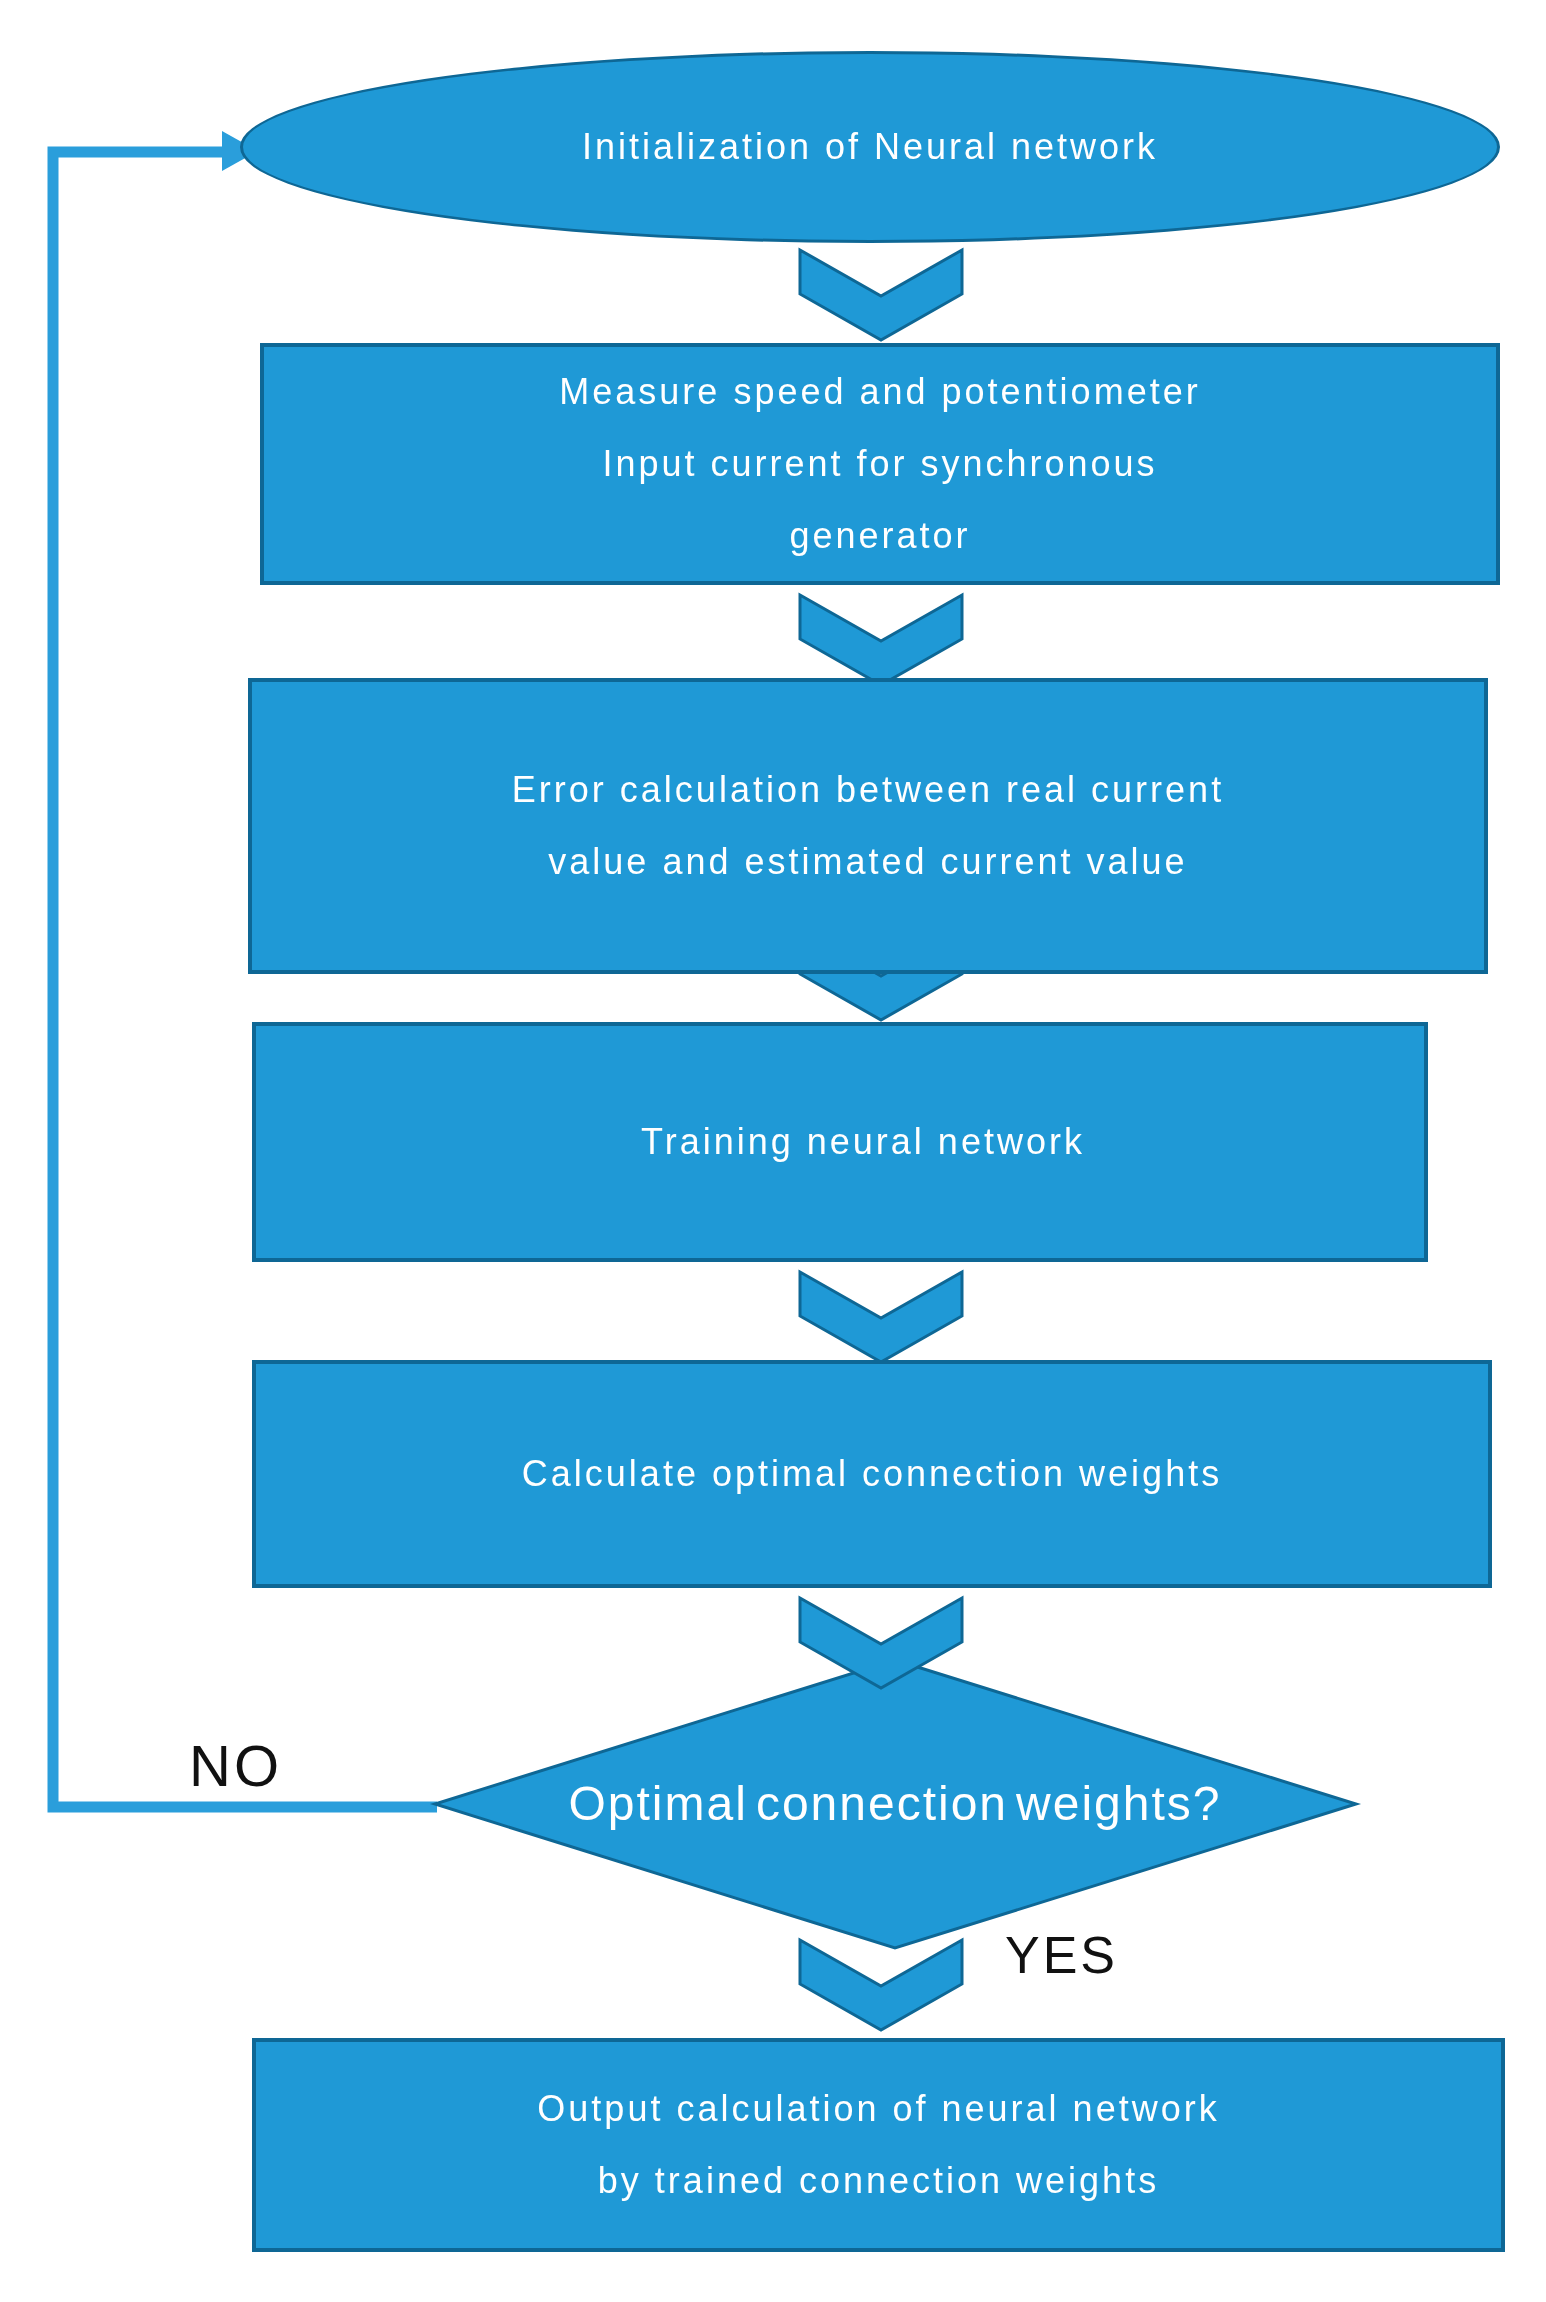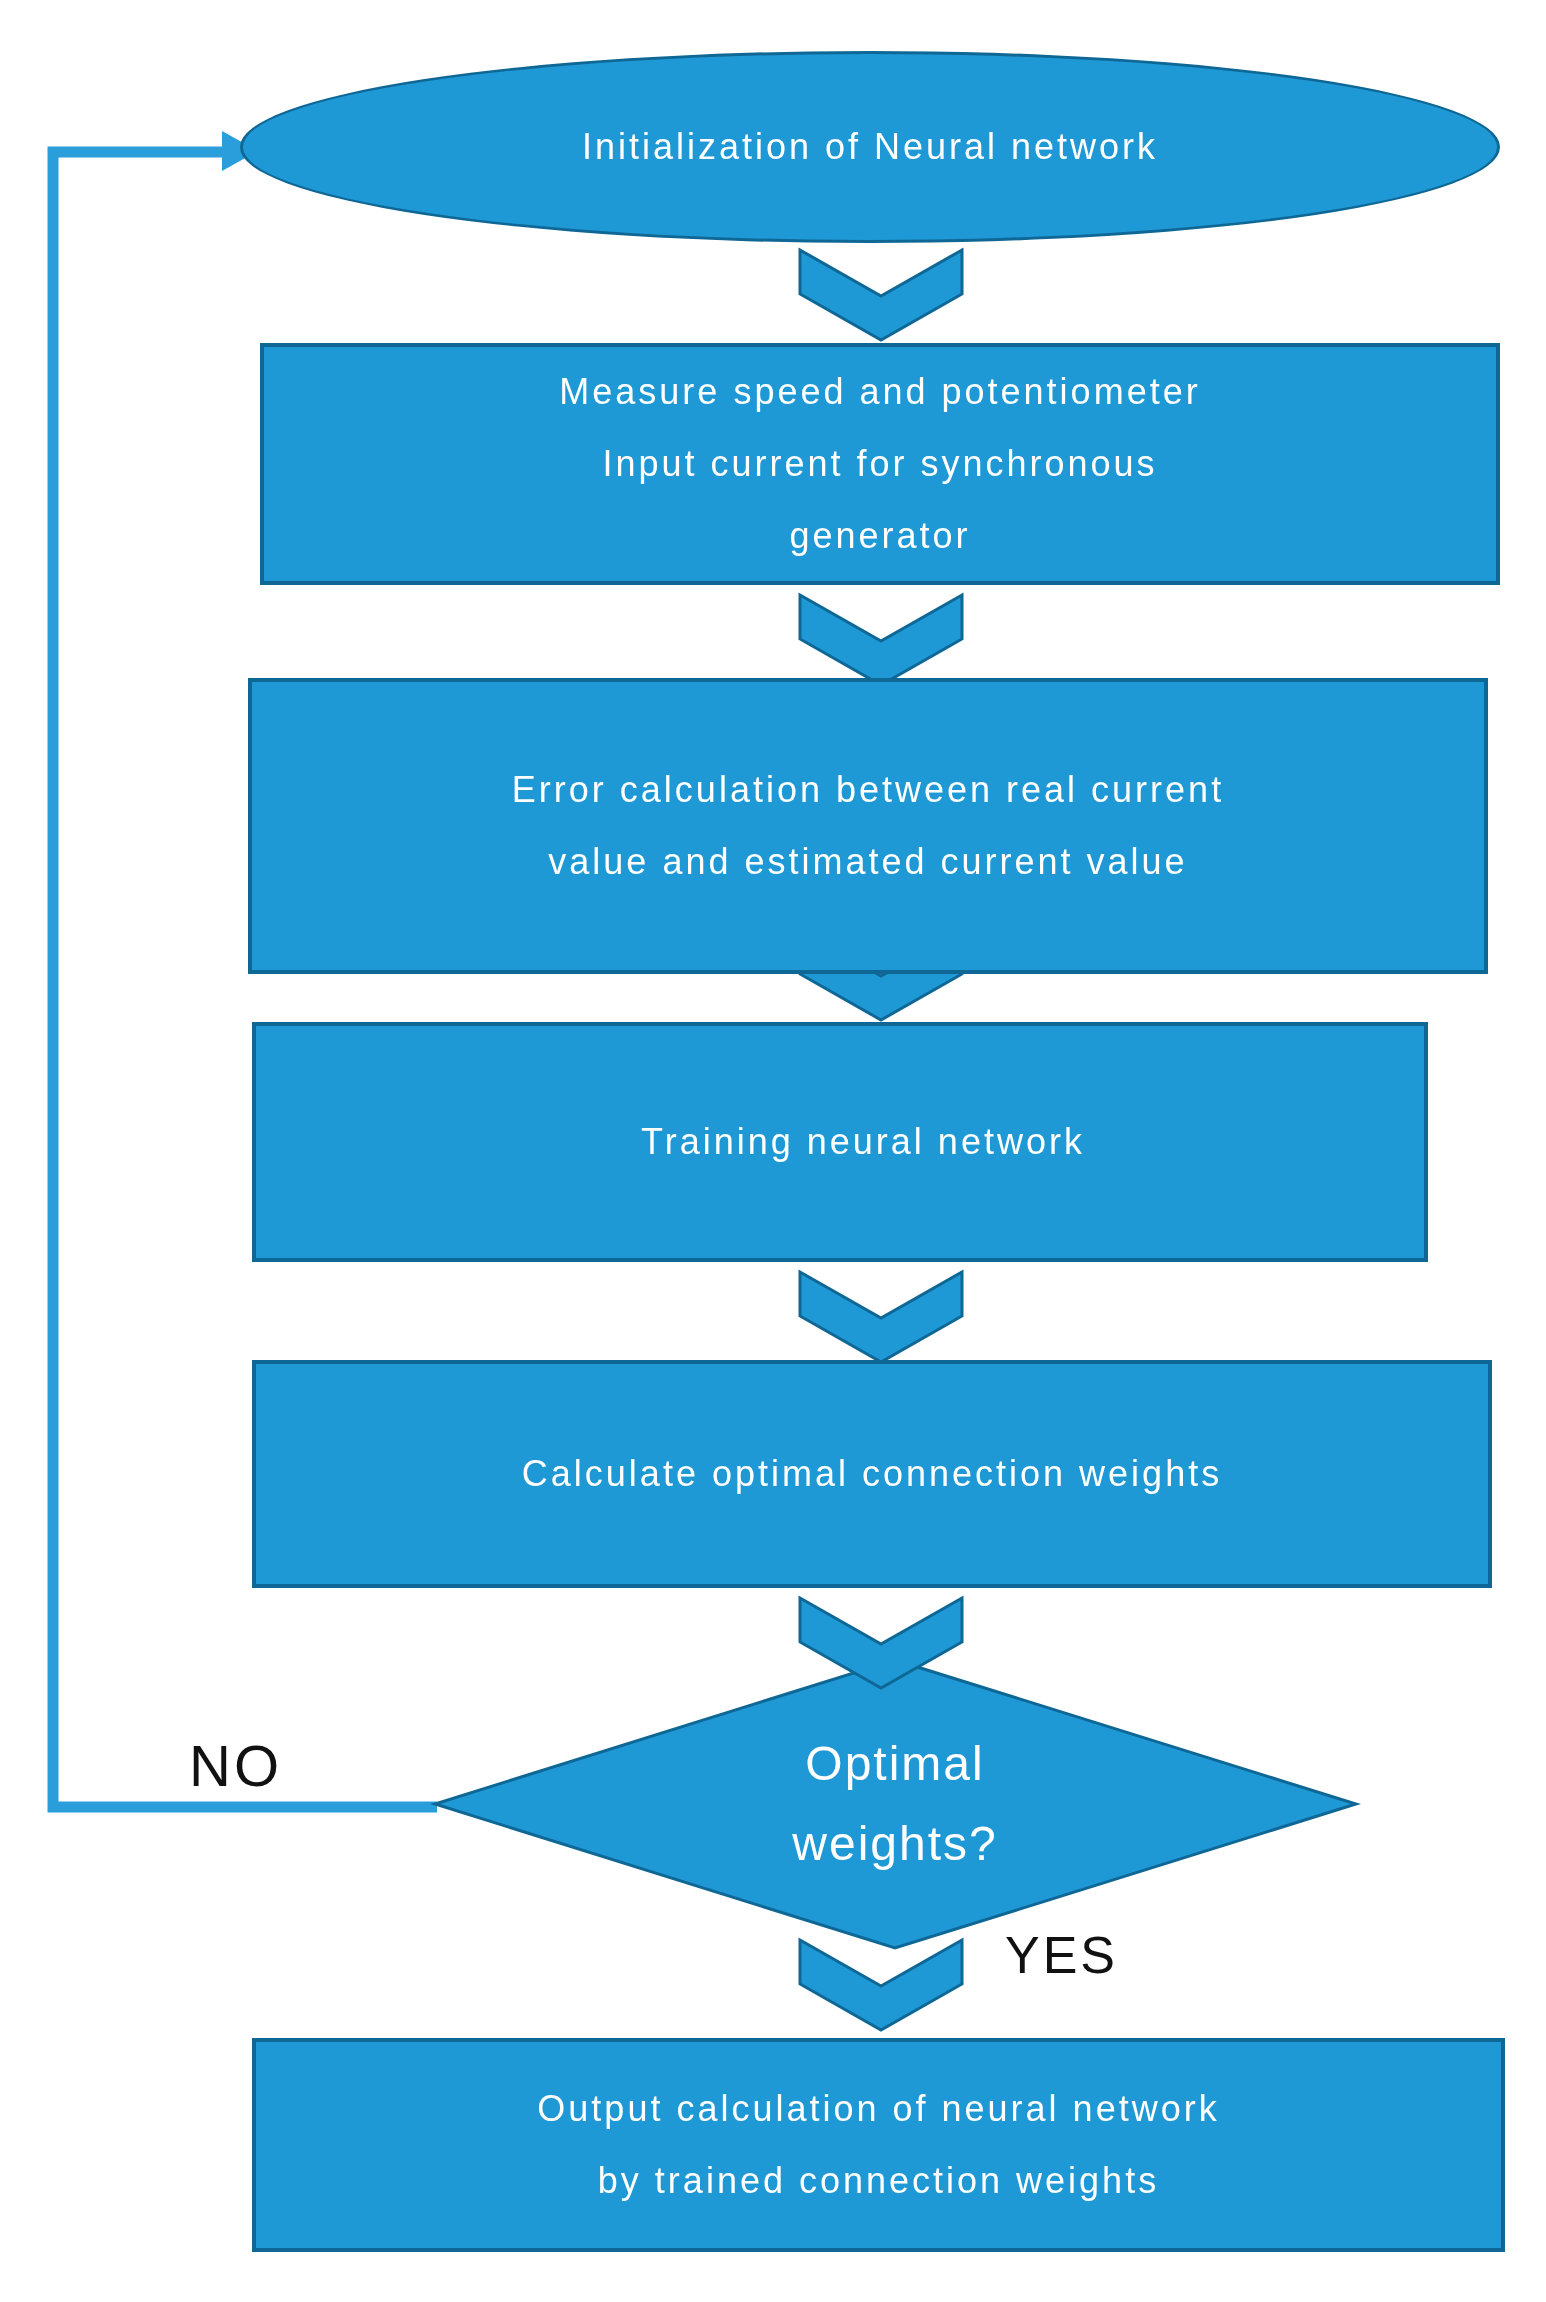--- a/index.html
+++ b/index.html
@@ -50,21 +50,20 @@
     border: 4px solid var(--node-border, #0e6795);
   }
   .ellipse {
     background: var(--node-fill, #1f99d6);
     border: 3px solid var(--node-border, #0e6795);
     border-radius: 50%;
   }
   .decision-text {
     position: absolute;
     display: flex;
-    flex-direction: column;
     align-items: center;
     justify-content: center;
     text-align: center;
     color: var(--text-color, #ffffff);
     font-size: 48px;
     line-height: 72px;
     letter-spacing: 2px;
     gap: 8px;
   }
   .edge-label {
@@ -120,20 +119,21 @@
   <div id="node-training" class="node process">
     <span>Training neural network</span>
   </div>
 
   <div id="node-weights" class="node process">
     <span>Calculate optimal connection weights</span>
   </div>
 
   <div id="decision-label" class="decision-text">
     <span>Optimal</span>
+    <span>connection</span>
     <span>weights?</span>
   </div>
 
   <div id="no-label" class="edge-label">NO</div>
   <div id="yes-label" class="edge-label">YES</div>
 
   <div id="node-output" class="node process">
     <span>Output calculation of neural network</span>
     <span>by trained connection weights</span>
   </div>

